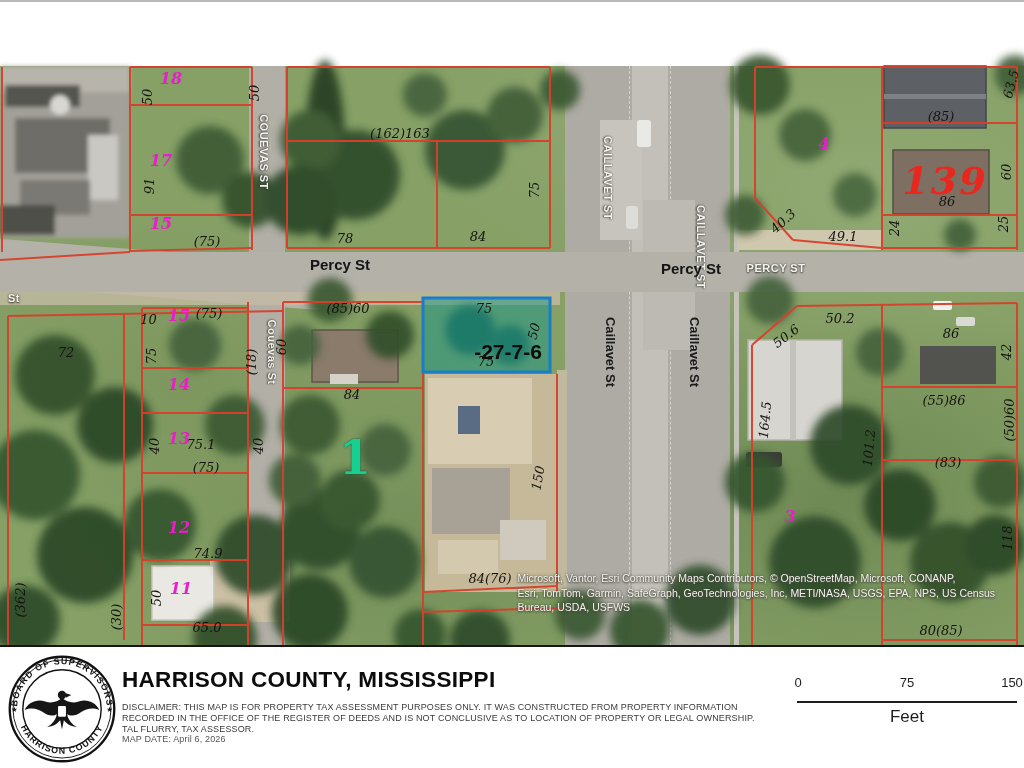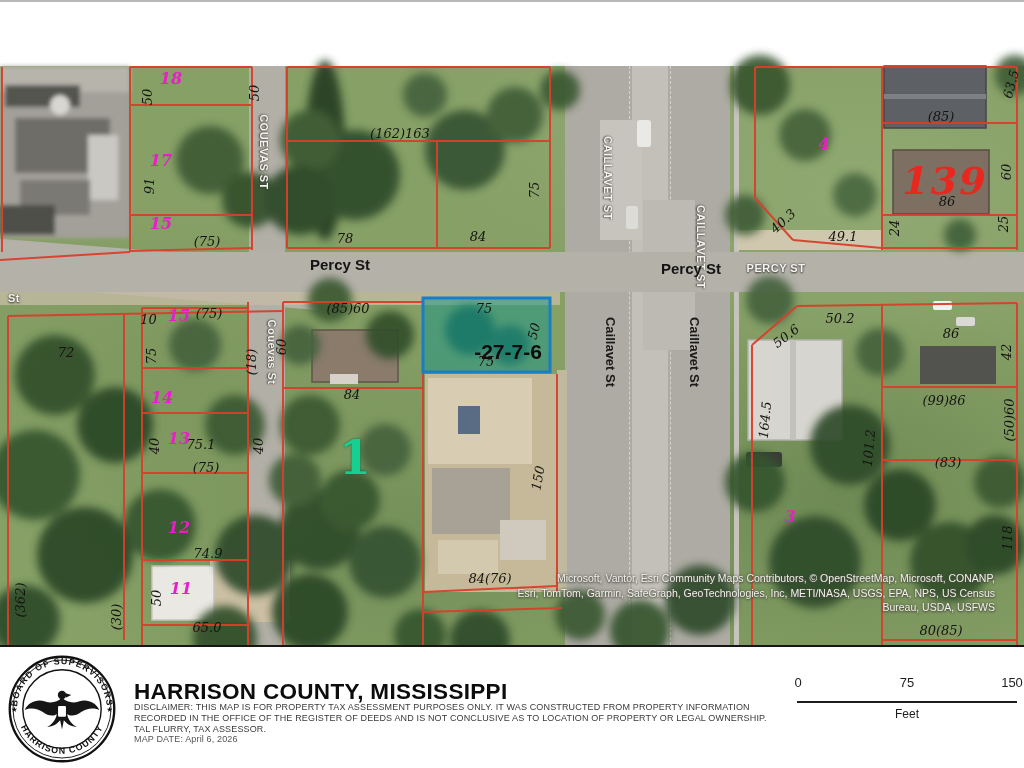--- a/index.html
+++ b/index.html
@@ -31,39 +31,39 @@
   .lbl{position:absolute;transform:translate(-50%,-50%);white-space:nowrap;line-height:1;}
   .dim{font:italic 13px "DejaVu Serif",serif;color:#15130f;}
   .pnum{font:italic bold 16px "DejaVu Serif",serif;color:#e81fc8;}
   .big-red{font:italic bold 38px "DejaVu Serif",serif;color:#e8281e;letter-spacing:2px;}
   .big-teal{font:bold 46px "DejaVu Serif",serif;color:#17cf90;text-shadow:0 0 2px #0a5c3e;}
   .hl{font:bold 21px "Liberation Sans",sans-serif;color:#0d0d0d;}
   .street-b{font:bold 15px "Liberation Sans",sans-serif;color:#141414;}
   .street-b2{font:bold 13px "Liberation Sans",sans-serif;color:#1a1a1a;}
   .street-w{font:bold 11px "Liberation Sans",sans-serif;color:#f4f3ee;
              text-shadow:0 1px 2px rgba(55,55,50,.95),0 0 2px rgba(55,55,50,.8);letter-spacing:.5px;}
-  #attribution{position:absolute;right:29px;top:571px;text-align:right;
+  #attribution{position:absolute;right:29px;top:571px;text-align:left;
     font:10.5px "Liberation Sans",sans-serif;color:#f2f1ea;line-height:14.5px;
     text-shadow:0 0 3px #4a4a42,0 1px 2px #4a4a42;}
   #attribution span{display:block;}
   
   #footer{position:absolute;left:0;top:645px;width:1024px;height:123px;background:#ffffff;
           border-top:2px solid #161616;box-sizing:border-box;}
   #seal{position:absolute;left:6px;top:6px;}
-  #f-title{position:absolute;left:122px;top:20px;margin:12px;font:bold 22.5px "Liberation Sans",sans-serif;
+  #f-title{position:absolute;left:122px;top:20px;margin:0;font:bold 22.5px "Liberation Sans",sans-serif;
            color:#0c0c0c;letter-spacing:.3px;}
-  .disc{position:absolute;left:122px;font:9px "Liberation Sans",sans-serif;color:#3a3a3a;letter-spacing:.15px;margin-left:12px;}
+  .disc{position:absolute;left:122px;font:9px "Liberation Sans",sans-serif;color:#3a3a3a;letter-spacing:.15px;}
   #f-d1{top:55px;} #f-d2{top:66px;} #f-d3{top:77px;} #f-d4{top:87px;color:#555;}
   #watermark{position:absolute;left:6px;top:64px;font:26px "Liberation Sans",sans-serif;
              color:rgba(100,100,100,.82);letter-spacing:.5px;}
   #scalebar{position:absolute;left:795px;top:18px;width:228px;height:56px;
             font:13px "Liberation Sans",sans-serif;color:#1d1d1d;}
   #sb-line{position:absolute;left:2px;top:36px;width:220px;height:2px;background:#1d1d1d;}
   .sb-num{position:absolute;top:10px;transform:translateX(-50%);}
-  #sb-unit{position:absolute;left:112px;top:42px;transform:translateX(-50%);font-size:12px;}
+  #sb-unit{position:absolute;left:112px;top:42px;transform:translateX(-50%);font-size:17px;}
 </style>
 </head>
 <body>
 
 <div id="stage">
   <div id="top-line"></div>
 
   <div id="map-bg"></div>
 
   <div id="road-couevas" class="road"></div>
@@ -271,21 +271,21 @@
       <span class="lbl street-b" style="left: 340px; top: 264px;">Percy St</span>
       <span class="lbl street-b" style="left: 691px; top: 268px;">Percy St</span>
       <span class="lbl street-w" style="left: 776px; top: 268px;">PERCY ST</span>
       <span class="lbl street-w" style="left: 14px; top: 298px;">St</span>
       <span class="lbl dim" style="left: 66px; top: 326px; margin-top: 26px;">72</span>
       <span class="lbl dim" style="left: 131px; top: 319px; padding-left: 35px;">10</span>
       <span class="lbl pnum" style="left: 179px; top: 315px;">15</span>
       <span class="lbl dim" style="left: 209px; top: 313px;">(75)</span>
       <span class="lbl dim" style="left: 151px; top: 356px; transform: translate(-50%, -50%) rotate(-90deg);">75</span>
       <span class="lbl dim" style="left: 251px; top: 362px; transform: translate(-50%, -50%) rotate(-90deg);">(18)</span>
-      <span class="lbl pnum" style="left: 162px; top: 384px; margin-top: 13px;">14</span>
+      <span class="lbl pnum" style="left: 179px; top: 384px;">14</span>
       <span class="lbl dim" style="left: 201px; top: 408px; margin-top: 36px;">75.1</span>
       <span class="lbl pnum" style="left: 179px; top: 438px;">13</span>
       <span class="lbl dim" style="left: 154px; top: 446px; transform: translate(-50%, -50%) rotate(-90deg);">40</span>
       <span class="lbl dim" style="left: 258px; top: 446px; transform: translate(-50%, -50%) rotate(-90deg);">40</span>
       <span class="lbl dim" style="left: 206px; top: 467px;">(75)</span>
       <span class="lbl pnum" style="left: 179px; top: 527px;">12</span>
       <span class="lbl dim" style="left: 208px; top: 553px;">74.9</span>
       <span class="lbl pnum" style="left: 181px; top: 588px;">11</span>
       <span class="lbl dim" style="left: 156px; top: 598px; transform: translate(-50%, -50%) rotate(-90deg);">50</span>
       <span class="lbl dim" style="left: 207px; top: 627px;">65.0</span>
@@ -304,21 +304,21 @@
       <span class="lbl dim" style="left: 490px; top: 578px;">84(76)</span>
       <span class="lbl street-b2" style="left: 610px; top: 352px; transform: translate(-50%, -50%) rotate(90deg);">Caillavet St</span>
       <span class="lbl street-b2" style="left: 694px; top: 352px; transform: translate(-50%, -50%) rotate(90deg);">Caillavet St</span>
       <span class="lbl dim" style="left: 840px; top: 318px;">50.2</span>
       <span class="lbl dim" style="left: 786px; top: 336px; transform: translate(-50%, -50%) rotate(-38deg);">50.6</span>
       <span class="lbl dim" style="left: 765px; top: 420px; transform: translate(-50%, -50%) rotate(-85deg);">164.5</span>
       <span class="lbl dim" style="left: 869px; top: 448px; transform: translate(-50%, -50%) rotate(-85deg);">101.2</span>
       <span class="lbl pnum" style="left: 790px; top: 516px;">3</span>
       <span class="lbl dim" style="left: 951px; top: 333px;">86</span>
       <span class="lbl dim" style="left: 1006px; top: 352px; transform: translate(-50%, -50%) rotate(-90deg);">42</span>
-      <span class="lbl dim" style="left: 944px; top: 400px;">(99)86</span>
+      <span class="lbl dim" style="left: 944px; top: 400px;">(55)86</span>
       <span class="lbl dim" style="left: 1009px; top: 420px; transform: translate(-50%, -50%) rotate(-90deg);">(50)60</span>
       <span class="lbl dim" style="left: 948px; top: 462px;">(83)</span>
       <span class="lbl dim" style="left: 1007px; top: 538px; transform: translate(-50%, -50%) rotate(-90deg);">118</span>
       <span class="lbl dim" style="left: 941px; top: 630px;">80(85)</span>
     </div>
 
   <div id="attribution">
     <span>Microsoft, Vantor, Esri Community Maps Contributors, © OpenStreetMap, Microsoft, CONANP,</span>
     <span>Esri, TomTom, Garmin, SafeGraph, GeoTechnologies, Inc, METI/NASA, USGS, EPA, NPS, US Census</span>
     <span>Bureau, USDA, USFWS</span>

